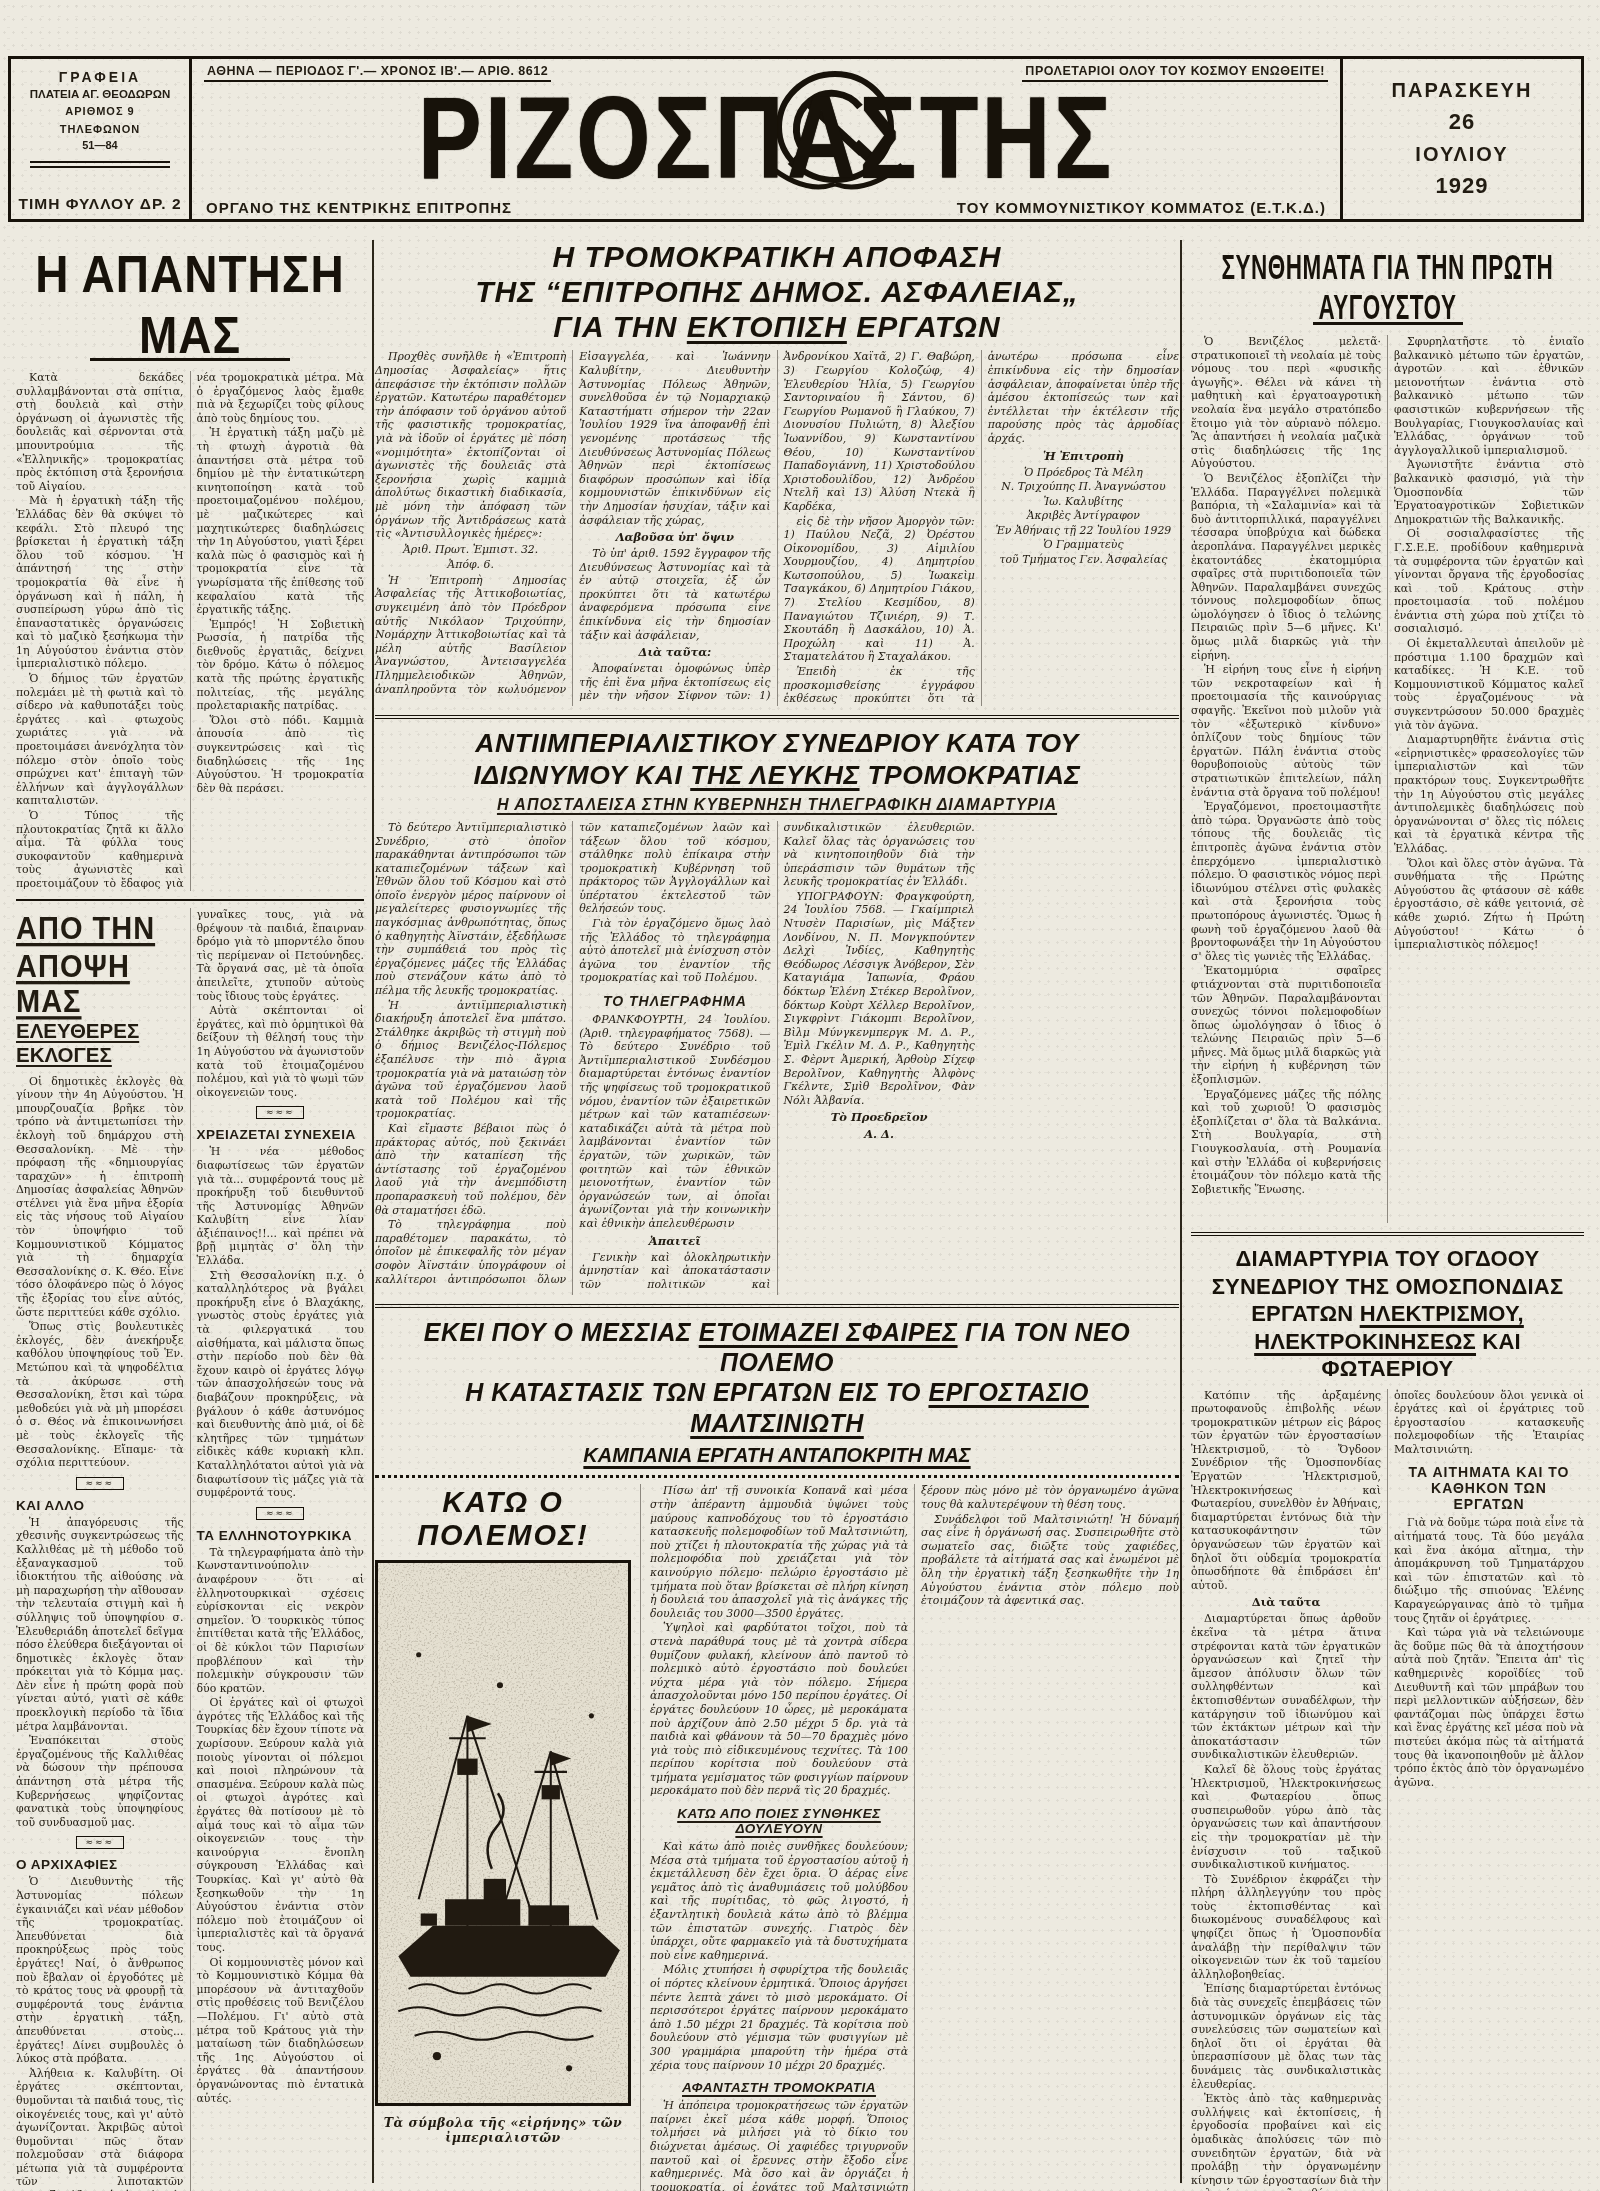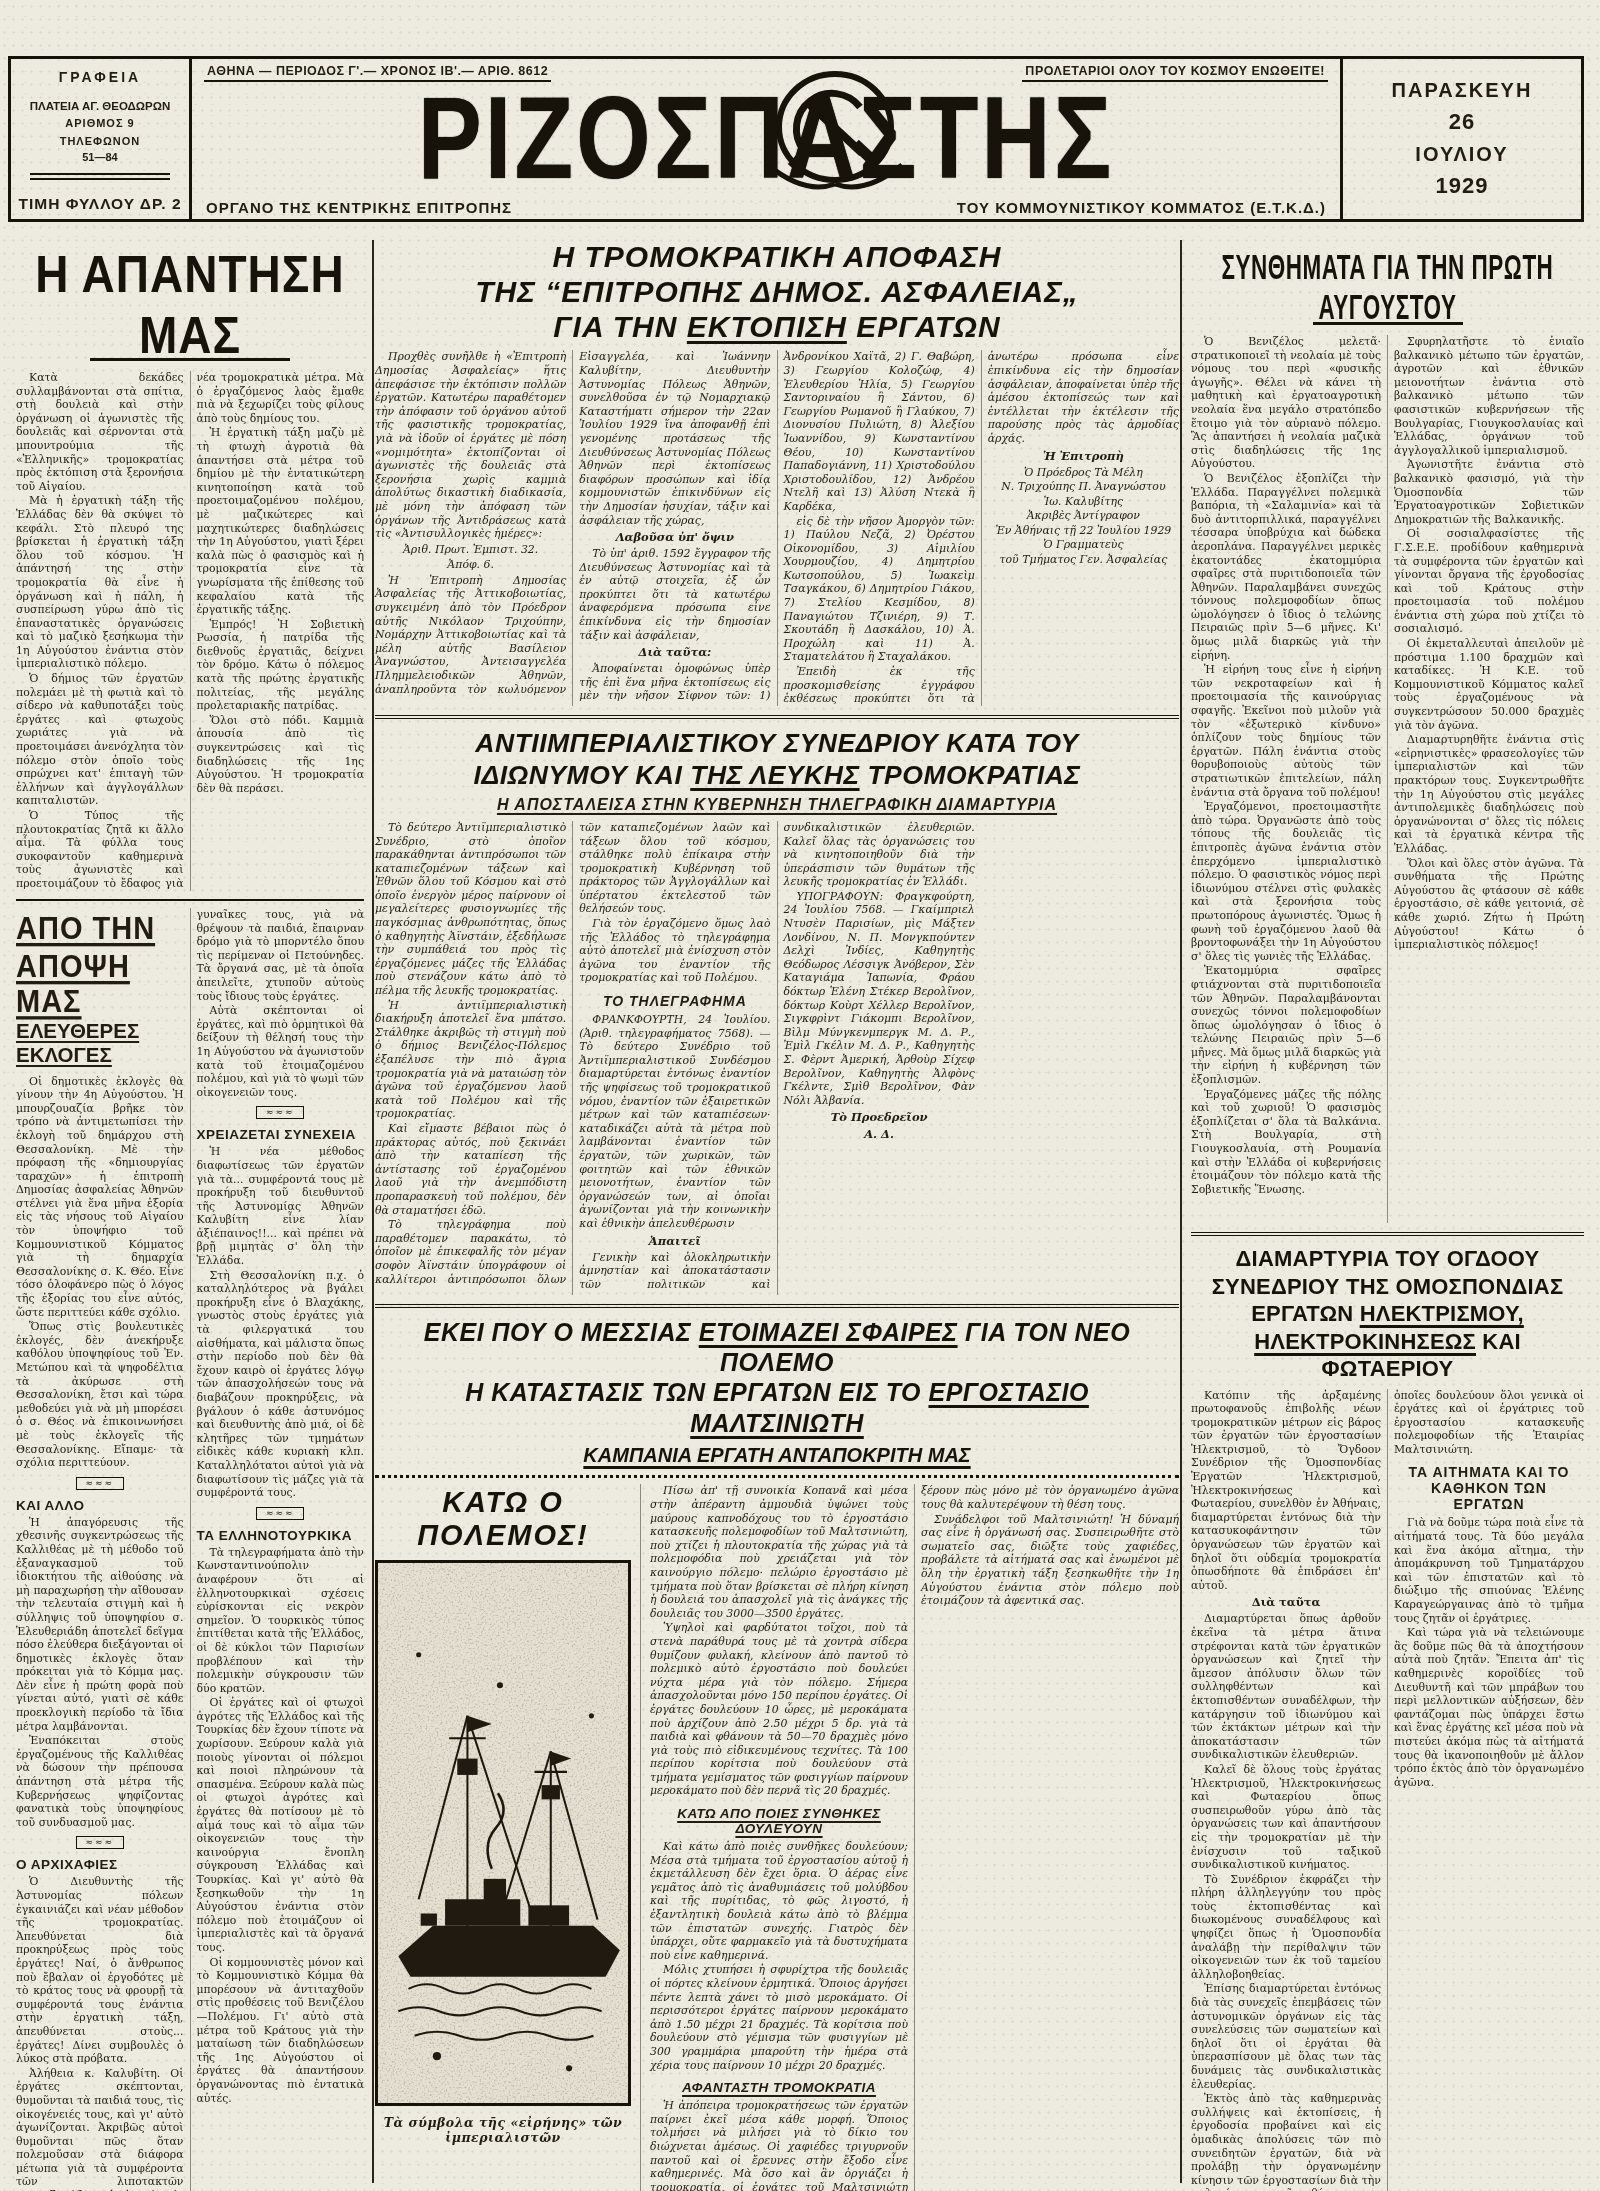--- a/index.html
+++ b/index.html
@@ -7,21 +7,21 @@
     background-color:#edeae0;
     background-image:
       radial-gradient(rgba(40,32,20,.07) 1px, transparent 1.2px),
       radial-gradient(rgba(40,32,20,.05) 1px, transparent 1.2px);
     background-size:9px 13px,17px 11px;
     color:#221c12;font-family:"DejaVu Serif",serif;}
   
   .masthead{position:absolute;left:8px;right:16px;top:56px;height:160px;border:3px solid #17120a;display:flex;background:transparent;}
   .mh-left{width:170px;border-right:3px solid #17120a;display:flex;flex-direction:column;align-items:center;padding:10px 4px 6px;font-family:"Liberation Sans",sans-serif;font-weight:bold;text-align:center;}
   .off-l1{font-size:14px;letter-spacing:3px;}
-  .off-l2{font-size:11.5px;margin-top:15px;}
+  .off-l2{font-size:11.5px;margin-top:3px;}
   .off-l3{font-size:11px;margin-top:5px;letter-spacing:1px;}
   .off-l4{font-size:11px;margin-top:6px;letter-spacing:1px;}
   .off-l5{font-size:11px;margin-top:4px;}
   .off-rule{width:82%;border-top:2px solid #17120a;border-bottom:2px solid #17120a;height:3px;margin:10px 0 8px;}
   .price{font-size:15.5px;letter-spacing:1px;margin-top:auto;}
   .mh-center{flex:1;position:relative;padding:5px 12px 0;}
   .mh-toprow{display:flex;justify-content:space-between;font-family:"Liberation Sans",sans-serif;font-weight:bold;font-size:12.5px;letter-spacing:.5px;}
   .edition,.slogan{border-bottom:2px solid #17120a;padding:0 3px 2px;white-space:nowrap;}
   .title{position:relative;z-index:2;margin:10px 0 0;text-align:center;font-family:"Liberation Sans",sans-serif;font-weight:bold;font-size:96px;line-height:.92;letter-spacing:3px;transform:scaleY(1.22);transform-origin:center 40%;color:#17120a;text-shadow:0 0 1px #17120a;}
   .emblem{position:absolute;z-index:1;left:50%;top:6px;transform:translateX(-4%);width:150px;height:140px;}

